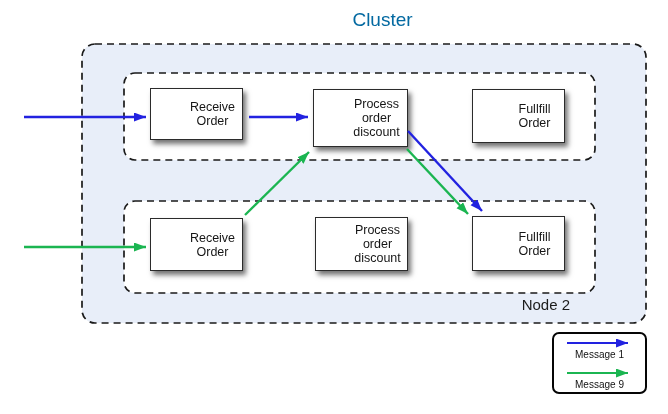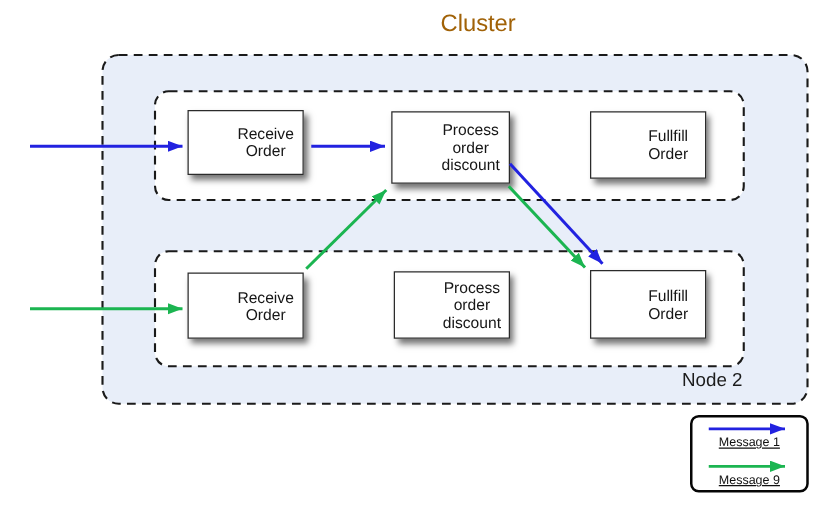--- a/index.html
+++ b/index.html
@@ -10,21 +10,21 @@
     font-family:"Liberation Sans", sans-serif;
     color:#1a1a1a;
     overflow:hidden;
   }
   .abs{position:absolute;}
   .svg-layer{position:absolute;left:0;top:0;pointer-events:none;}
   .cluster-title{
     left:290px;top:8px;width:185px;
     text-align:center;
     font-size:19px;line-height:23px;
-    color:#a16207;
+    color:#0369a1;
   }
   .node-label{
     width:94px;text-align:right;
     font-size:15px;line-height:18px;
     color:#1c1c1c;
   }
   .proc-box{
     display:flex;align-items:center;justify-content:center;
     background:#ffffff;
     border:1.4px solid #2b2b2b;
@@ -43,39 +43,38 @@
     background:#ffffff;
     border:2px solid #050505;
     border-radius:7px;
     box-sizing:border-box;
   }
   .legend-label{
     position:absolute;left:0;width:100%;
     text-align:center;
     font-size:10px;line-height:12px;
     color:#111111;
-    text-decoration:underline;
   }
   .legend-label.l1{top:15px;}
   .legend-label.l2{top:45px;}
 </style>
 </head>
 <body>
 
 <div class="stage">
 
   <svg class="svg-layer" width="668" height="414">
     <rect x="82" y="44" width="564" height="279" rx="13" ry="13" stroke-width="1.7" stroke-dasharray="7 5" stroke="#1a1a1a" fill="#e8eef9"></rect>
     <rect x="124" y="73" width="471" height="87" rx="11" ry="11" fill="#ffffff" stroke-width="1.7" stroke-dasharray="7 5" stroke="#1a1a1a"></rect>
     <rect x="124" y="201" width="471" height="92" rx="11" ry="11" fill="#ffffff" stroke-width="1.7" stroke-dasharray="7 5" stroke="#1a1a1a"></rect>
   </svg>
 
   <div class="abs cluster-title">Cluster</div>
 
-  <div class="abs node-label" style="left:500px;top:296px;">Node 2</div>
+  <div class="abs node-label" style="left:476px;top:296px;">Node 2</div>
 
   <div class="abs proc-box" style="left:150px;top:88px;width:93px;height:52px;">
     <span class="box-label">Receive
 Order</span>
   </div>
   <div class="abs proc-box" style="left:313px;top:89px;width:95px;height:58px;">
     <span class="box-label">Process
 order
 discount</span>
   </div>

